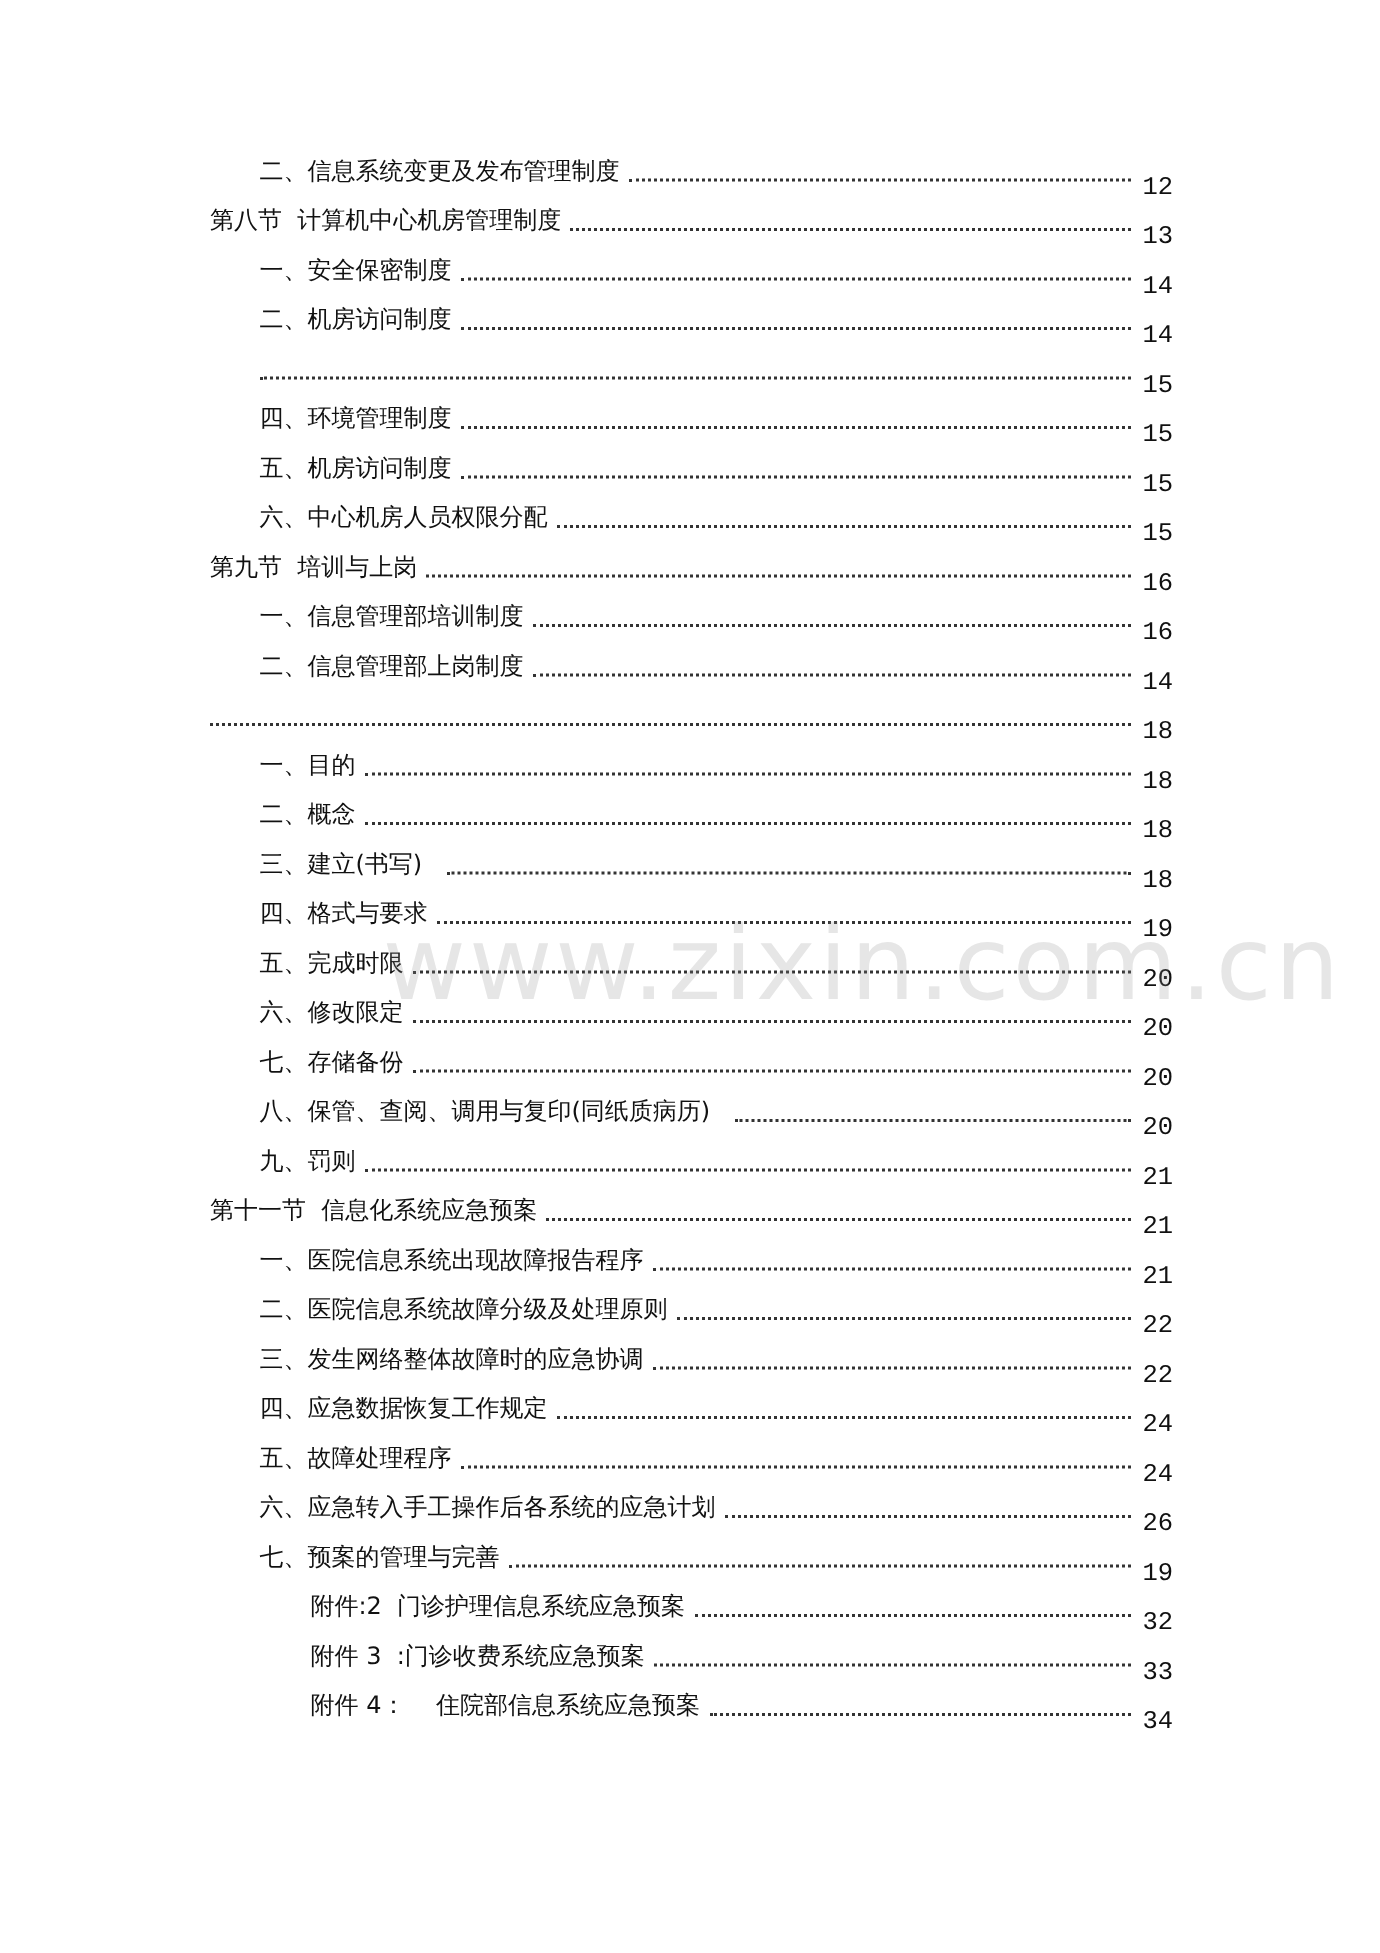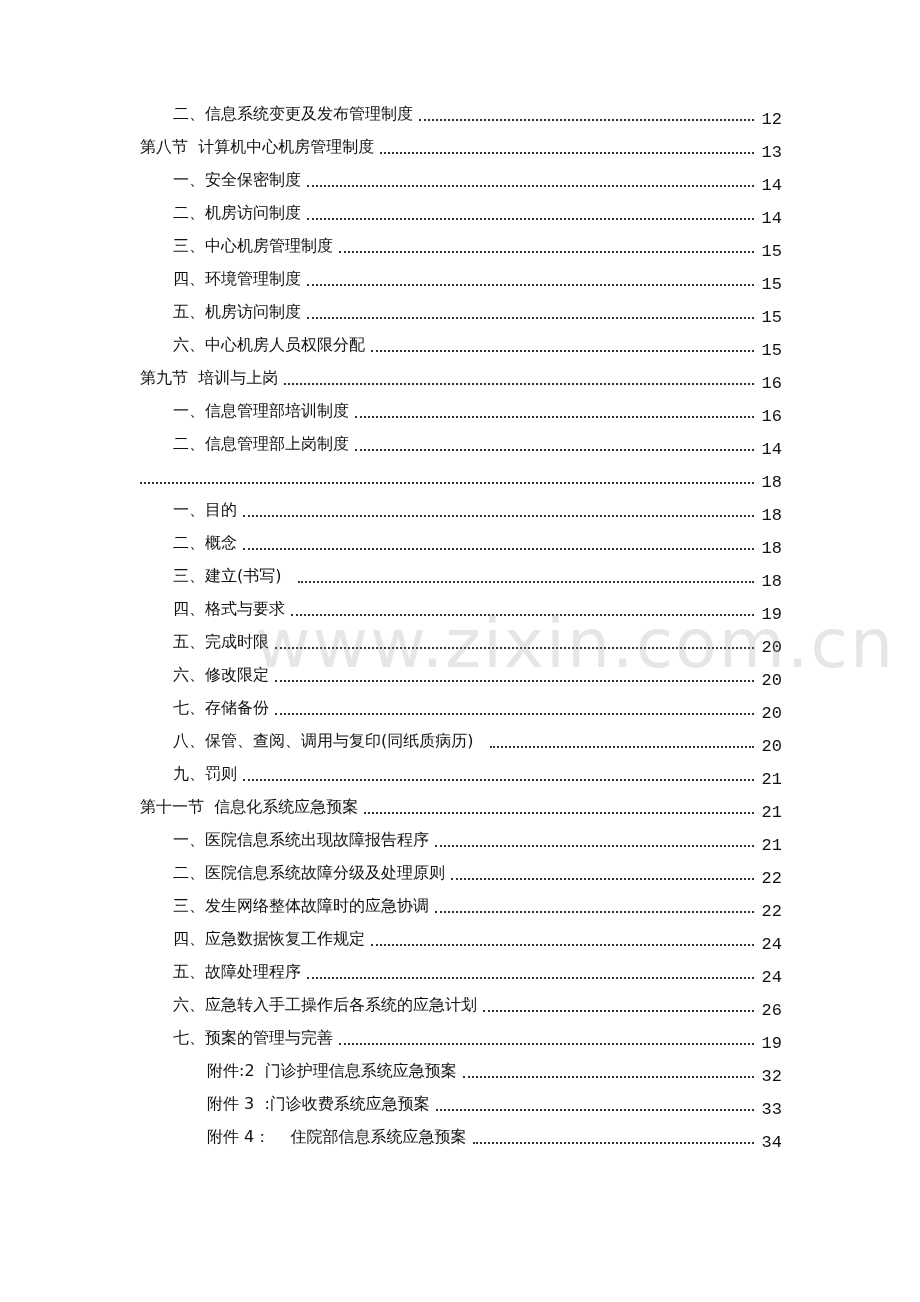--- a/index.html
+++ b/index.html
@@ -16,21 +16,21 @@
       color: #111111;
     }
     .toc {
       position: absolute;
       left: 140px;
       top: 97px;
       width: 642px;
     }
     .toc-row {
       display: flex;
-      align-items: center;
+      align-items: flex-start;
       height: 33px;
       font-size: 16px;
       line-height: 33px;
       white-space: nowrap;
     }
     .toc-row.level-1 { padding-left: 0; }
     .toc-row.level-2 { padding-left: 33px; }
     .toc-row.level-3 { padding-left: 67px; }
     .toc-label {
       flex: 0 0 auto;
@@ -91,21 +91,20 @@
       <span class="toc-label">一、安全保密制度</span>
       <span class="toc-leader"></span>
       <span class="toc-page">14</span>
     </div>
   <div class="toc-row level-2">
       <span class="toc-label">二、机房访问制度</span>
       <span class="toc-leader"></span>
       <span class="toc-page">14</span>
     </div>
   <div class="toc-row level-2">
-      <span class="toc-label">三、中心机房管理制度</span>
       <span class="toc-leader"></span>
       <span class="toc-page">15</span>
     </div>
   <div class="toc-row level-2">
       <span class="toc-label">四、环境管理制度</span>
       <span class="toc-leader"></span>
       <span class="toc-page">15</span>
     </div>
   <div class="toc-row level-2">
       <span class="toc-label">五、机房访问制度</span>

